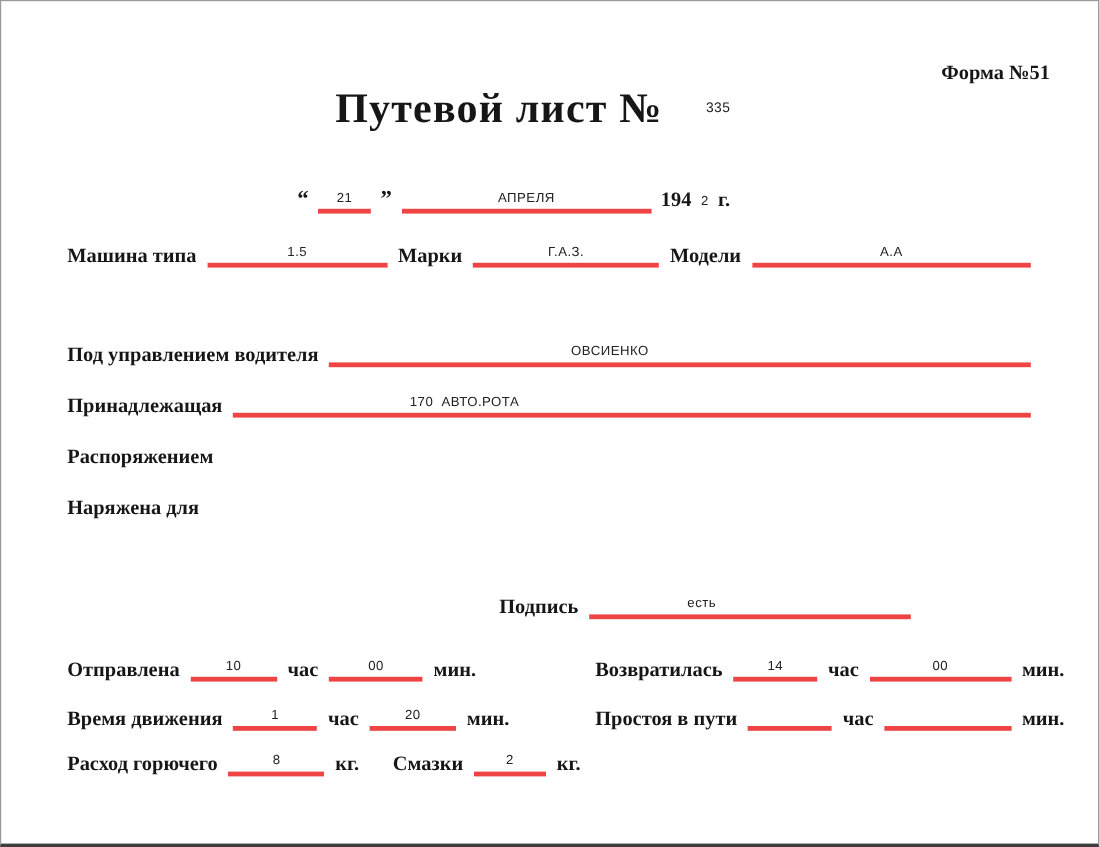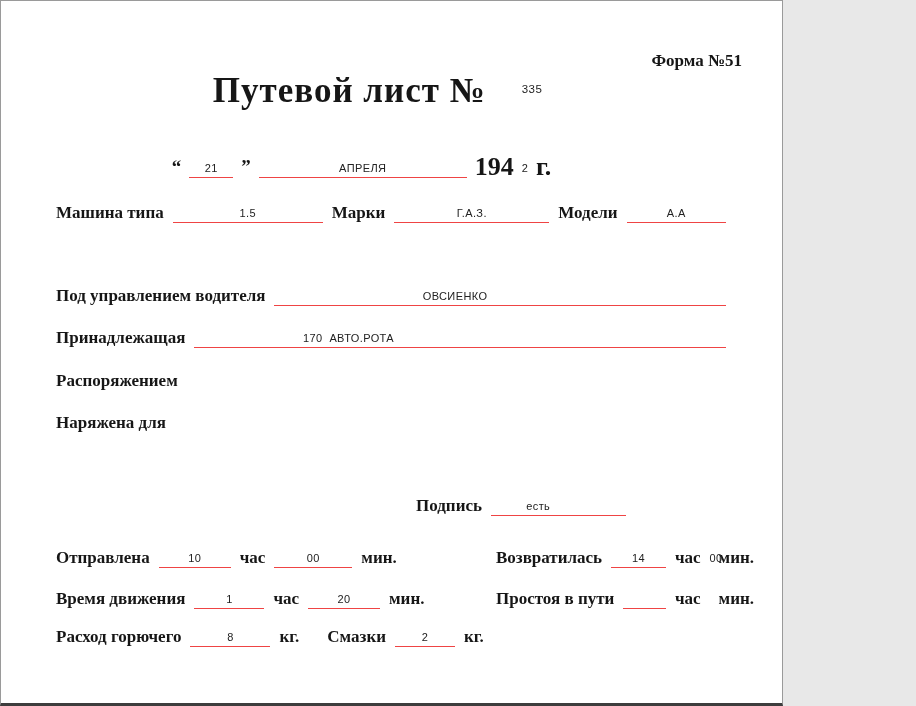--- a/index.html
+++ b/index.html
@@ -1,18 +1,18 @@
 <!DOCTYPE html>
 <html><head>
 <meta charset="utf-8">
 <style>
   html,body{margin:0;padding:0;background:#e8e8e8;}
   .page{
     position:relative;
-    width:783px;height:706px;
+    width:916px;height:706px;
     box-sizing:border-box;
     background:#ffffff;
     border:1px solid #9a9a9a;
     border-bottom:3px solid #3d3d3d;
     font-family:"Liberation Serif",serif;
     color:#161616;
     overflow:hidden;
   }
   .abs{position:absolute;}
   .lbl{
@@ -20,21 +20,21 @@
     font-weight:bold;font-size:17px;line-height:20px;
     white-space:nowrap;
     margin-top:19px;
   }
   .row{
     position:absolute;left:55px;right:56px;
     display:flex;align-items:flex-end;gap:9px;height:22px;
   }
   .blank{
     position:relative;height:22px;
-    border-bottom:1px solid #ef4444;
+    border-bottom:4px solid #ef4444;
     box-sizing:border-box;
   }
   .fill{
     position:absolute;left:0;right:0;bottom:3px;
     text-align:center;
     font-family:"Liberation Sans",sans-serif;
     font-size:11px;letter-spacing:.4px;
     color:#222;white-space:pre;
   }
   .grow{flex:1;}
@@ -49,21 +49,21 @@
   .form-label{top:50px;right:40px;font-weight:bold;font-size:17px;font-family:"Liberation Serif",serif;}
   .title-row{top:70px;left:0;right:0;text-align:center;padding-right:28px;}
   .title{font-weight:bold;font-size:35px;letter-spacing:1px;font-family:"Liberation Serif",serif;}
   .doc-num{
     font-family:"Liberation Sans",sans-serif;font-size:11.5px;letter-spacing:.4px;
     margin-left:36px;position:relative;top:-9px;color:#222;
   }
   
   .date-row{top:147px;left:0;right:0;height:30px;display:flex;justify-content:center;align-items:flex-end;gap:8px;padding-right:60px;}
   .q{font-weight:bold;font-size:19px;line-height:22px;font-family:"Liberation Serif",serif;}
-  .year{font-weight:bold;font-size:26px;line-height:23px;font-family:"Liberation Serif",serif;}
+  .year{font-weight:bold;font-size:17px;line-height:23px;font-family:"Liberation Serif",serif;}
   .year-fill{font-family:"Liberation Sans",sans-serif;font-size:11px;line-height:20px;color:#222;}
   .date-row .blank{height:26px;}
 </style>
 </head>
 <body>
 
 <div class="page">
 
   <div class="abs form-label">Форма №51</div>
 

